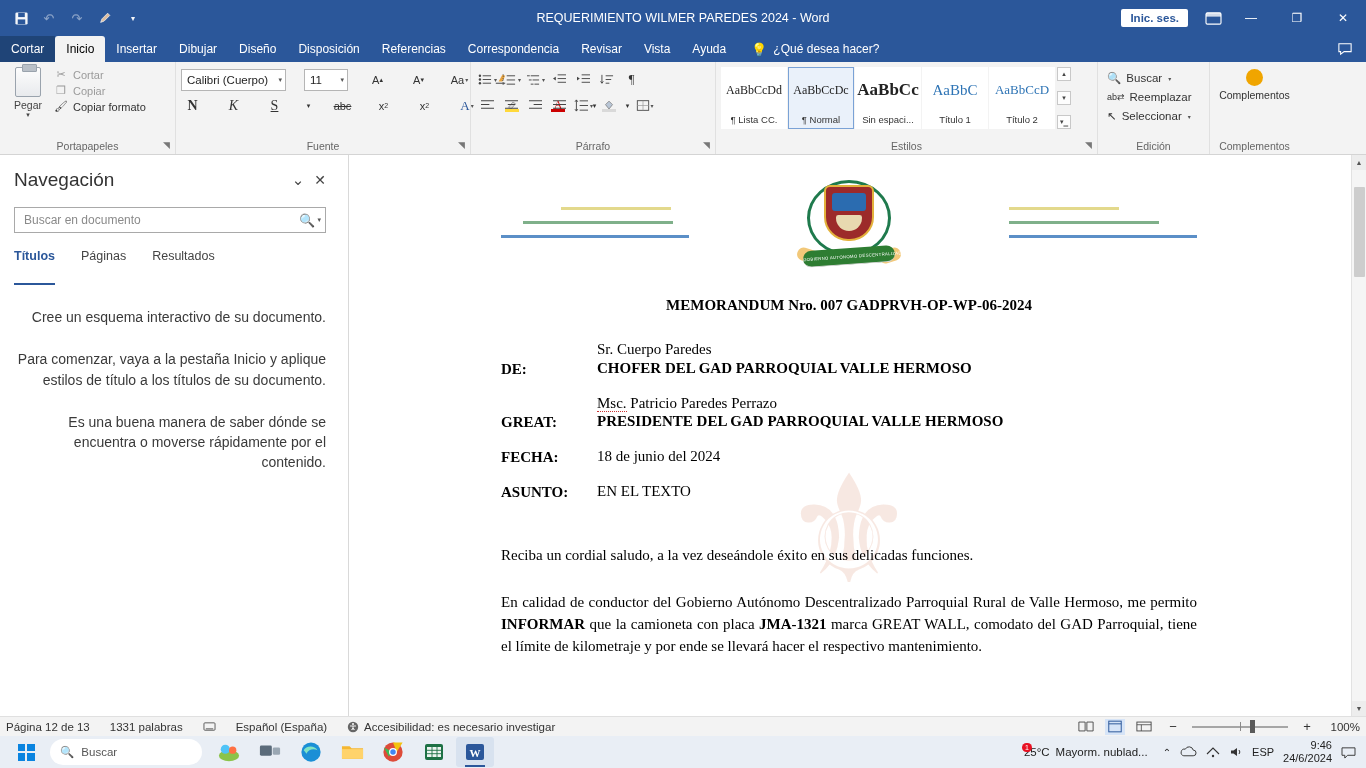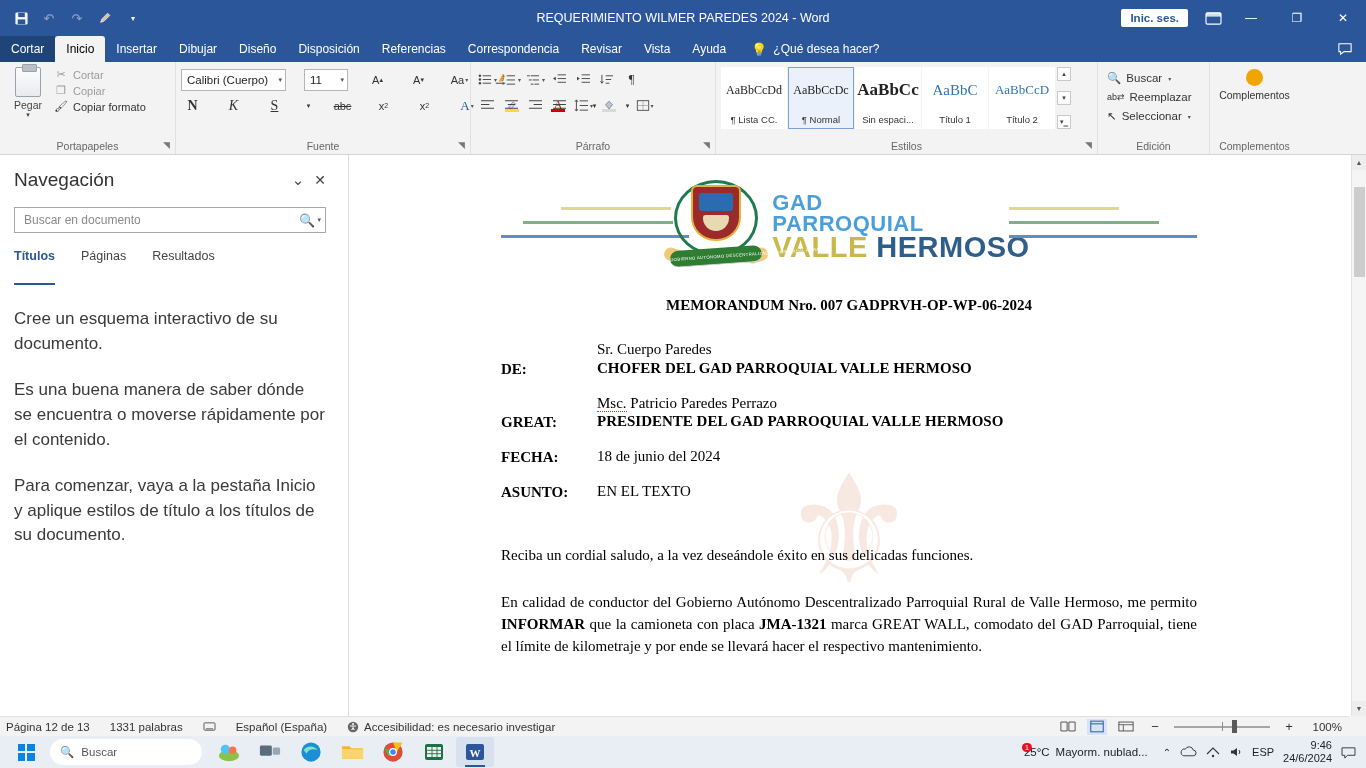--- a/index.html
+++ b/index.html
@@ -164,21 +164,21 @@
   }
   .nav-search input {
     border:0; outline:0; flex:1; font-size:12px; color:#333;
     font-family:"Liberation Sans", sans-serif; background:transparent;
   }
   .nav-search input::placeholder { color:#8a8a8a; }
   .mag { color:#2b579a; font-size:13px; }
   .nav-tabs { display:flex; gap:26px; margin-top:16px; }
   .nav-tab { font-size:12.5px; color:#444; padding-bottom:20px; }
   .nav-tab.active { color:#2b579a; border-bottom:2px solid #2b579a; font-weight:bold; }
-  .nav-msg { font-size:17px; color:#3a3a3a; line-height:1.45; margin-top:22px; }
+  .nav-msg { font-size:14px; color:#3a3a3a; line-height:1.45; margin-top:22px;text-align:right; }
 
   
   .docarea { flex:1; background:#fff; position:relative; overflow:hidden; }
   .page {
     position:absolute; left:94px; top:0; width:812px; bottom:0;
     background:#fff; padding:18px 58px 0 58px;
   }
   .watermark {
     position:absolute; left:50%; top:300px; transform:translateX(-50%);
     width:330px; text-align:center; color:#f3d9cf; font-size:150px; line-height:1;
@@ -250,21 +250,21 @@
   .vsb {
     position:absolute; right:0; top:155px; bottom:52px; width:15px;
     background:#f5f5f5; border-left:1px solid #e2e2e2;
   }
   .vsb .arrow { height:15px; display:flex; align-items:center; justify-content:center; font-size:7px; color:#555; background:#ededed; }
   .vsb .thumb { position:absolute; top:32px; left:2px; width:11px; height:90px; background:#cdcdcd; border-radius:1px; }
   .vsb .bottom { position:absolute; bottom:0; left:0; right:0; }
 
   
   .statusbar {
-    position:absolute; left:0; right:18px; bottom:32px; height:20px;
+    position:absolute; left:0; right:0; bottom:32px; height:20px;
     background:#f3f3f3; border-top:1px solid #e0e0e0;
     display:flex; align-items:center; font-size:11.5px; color:#333; padding:0 6px;margin-top:15px;
   }
   .sb-item { margin-right:20px; display:flex; align-items:center; gap:5px; white-space:nowrap; }
   .sb-right { margin-left:auto; display:flex; align-items:center; gap:9px; }
   .view-btn { width:20px; height:16px; display:flex; align-items:center; justify-content:center; font-size:11px; color:#333; }
   .view-btn.active { background:#d6e4f7; }
   .zoom-slider { width:96px; height:16px; position:relative; display:flex; align-items:center; }
   .zoom-track { position:absolute; left:0; right:0; height:2px; background:#a6a6a6; }
   .zoom-mid { position:absolute; left:48px; width:1px; height:9px; background:#8a8a8a; }
@@ -632,22 +632,22 @@
       <input value="" placeholder="Buscar en documento" style="">
       <span class="mag">🔍</span>
       <span style="font-size:7px;color:#555;margin-left:2px">▾</span>
     </div>
     <div class="nav-tabs">
       <div class="nav-tab active">Títulos</div>
       <div class="nav-tab">Páginas</div>
       <div class="nav-tab">Resultados</div>
     </div>
     <div class="nav-msg">Cree un esquema interactivo de su documento.</div>
+    <div class="nav-msg">Para comenzar, vaya a la pestaña Inicio y aplique estilos de título a los títulos de su documento.</div>
     <div class="nav-msg">Es una buena manera de saber dónde se encuentra o moverse rápidamente por el contenido.</div>
-    <div class="nav-msg">Para comenzar, vaya a la pestaña Inicio y aplique estilos de título a los títulos de su documento.</div>
   </div>
 
   <div class="docarea">
     <div class="page">
 
       <div class="watermark">⚜</div>
 
       <div class="letterhead">
         <div class="lh-lines-left">
           <div class="lh-line a" style="width:110px;margin-left:60px"></div>
@@ -662,25 +662,20 @@
         <div class="lh-inner">
           <div class="crest">
             <div class="ring"></div>
             <div class="shield"></div>
             <div class="hand-l"></div>
             <div class="hand-r"></div>
             <div class="ribbon">
                 <span>GOBIERNO AUTÓNOMO DESCENTRALIZADO PARROQUIAL RURAL</span>
               </div>
           </div>
-          <div class="wordmark">
-            <div class="wm1">GAD</div>
-            <div class="wm2">PARROQUIAL</div>
-            <div class="wm3"><span class="v">VALLE </span><span class="h">HERMOSO</span></div>
-          </div>
         </div>
       </div>
 
       <div class="doc">
         <div class="memo-title">MEMORANDUM Nro. 007 GADPRVH-OP-WP-06-2024</div>
 
         <div class="frow">
           <div class="flabel">DE:</div>
           <div class="fval">
             <div>Sr. Cuerpo Paredes</div>

